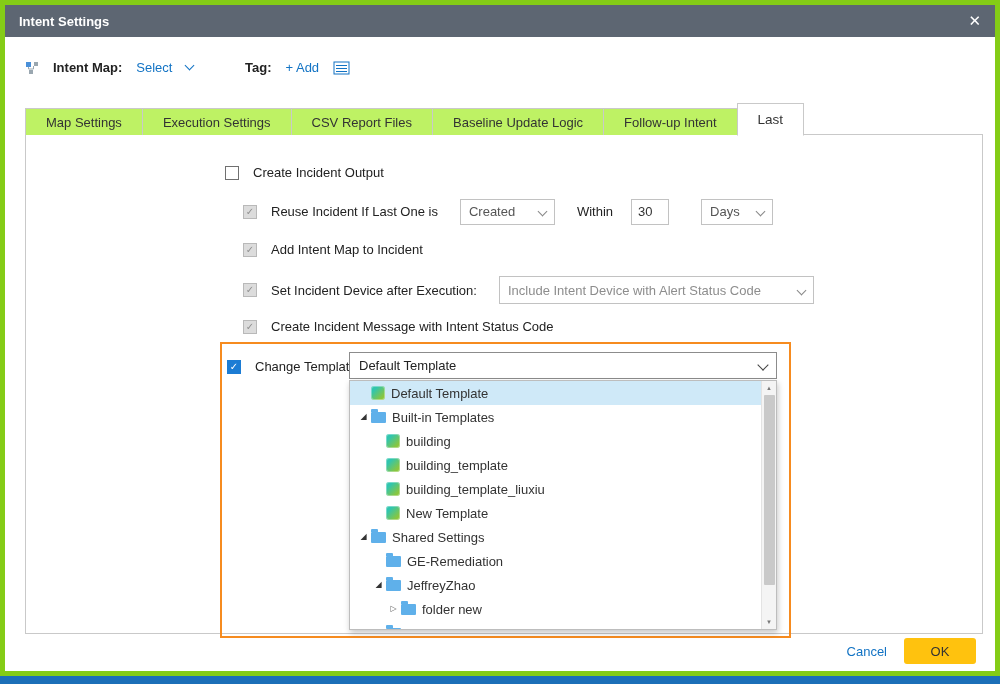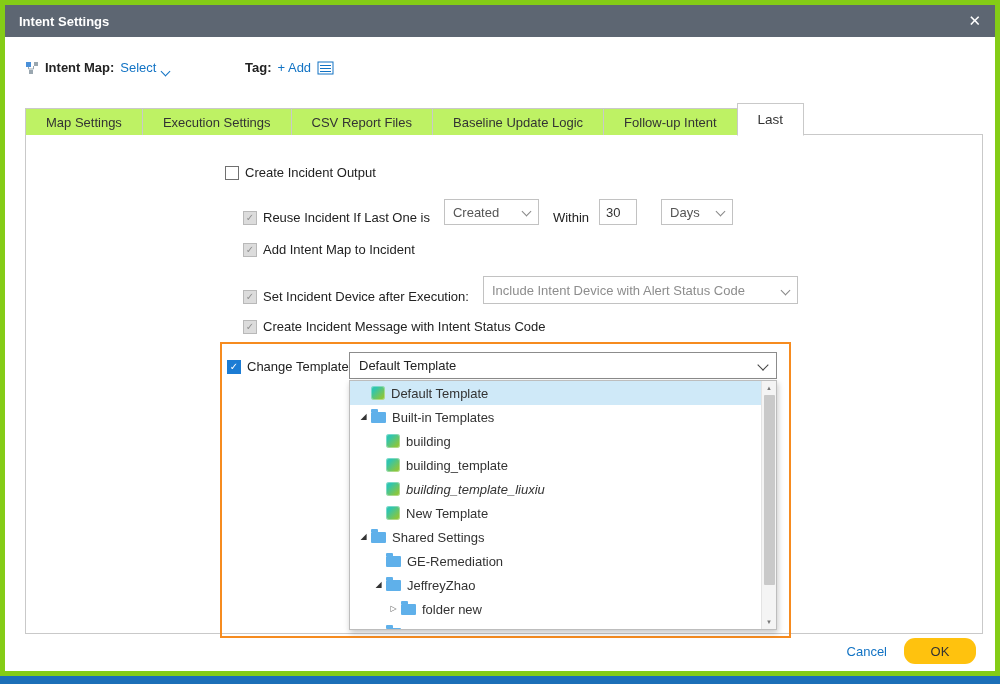--- a/index.html
+++ b/index.html
@@ -1,21 +1,21 @@
 <!DOCTYPE html>
 <html><head>
 <meta charset="utf-8">
 <style>
   *{box-sizing:border-box;margin:0;padding:0}
   html,body{width:1000px;height:684px}
   body{position:relative;background:#1c6fb8;font-family:"Liberation Sans",sans-serif;overflow:hidden}
   .dialog{position:absolute;top:0;left:0;width:1000px;height:676px;background:#fff;border:5px solid #84cc16}
   .titlebar{position:absolute;top:0;left:0;right:0;height:32px;background:#5d6672;color:#fff;display:flex;align-items:center;padding:0 14px;font-size:13px;font-weight:bold}
   .close{margin-left:auto;font-weight:normal;font-size:15px;cursor:pointer}
-  .hrow{position:absolute;display:flex;align-items:flex-end;font-size:13px;color:#222;gap:6px;z-index:2}
+  .hrow{position:absolute;display:flex;align-items:center;font-size:13px;color:#222;gap:14px;z-index:2}
   .link{color:#1273c4;cursor:pointer}
   .chev{width:7px;height:7px;border-right:1px solid #888;border-bottom:1px solid #888;transform:rotate(45deg);display:inline-block}
   .chev.blue{border-color:#1273c4;margin-top:-4px}
   
   .tabbar{position:absolute;left:20px;top:97px;right:20px;height:33px;display:flex;align-items:flex-end;z-index:3}
   .tab{height:27px;border:1px solid #c9c9c9;border-bottom:none;background:#bef264;color:#333;font-size:13px;display:flex;align-items:center;padding:0 20px;margin-right:-1px;cursor:pointer}
   .tab.active{height:33px;background:#fff;font-size:13.5px;position:relative;z-index:4;margin-bottom:-1px;border-bottom:1px solid #fff}
   .content-box{position:absolute;left:20px;top:129px;width:958px;height:500px;border:1px solid #c9c9c9;background:#fff;z-index:1}
   
   .cb{width:14px;height:14px;border:1px solid #707070;background:#fff;display:inline-flex;align-items:center;justify-content:center;font-size:10px;line-height:1;flex:0 0 14px;color:transparent;cursor:pointer}
@@ -38,21 +38,21 @@
   .tpl-icon{width:14px;height:14px;border-radius:3px;background:linear-gradient(135deg,#31c5ae 25%,#8ac63e 80%);flex:0 0 14px;margin-right:6px;box-shadow:inset 0 0 0 1px rgba(255,255,255,.35)}
   .folder-icon{width:15px;height:11px;background:#5fb0ea;border-radius:1px;position:relative;flex:0 0 15px;margin-right:6px;margin-top:1px}
   .folder-icon::before{content:"";position:absolute;top:-3px;left:0;width:7px;height:3px;background:#5fb0ea;border-radius:1px 1px 0 0}
   
   .scrollbar{position:absolute;top:0;right:0;bottom:0;width:15px;background:#f4f4f4;border-left:1px solid #e3e3e3;display:flex;flex-direction:column;align-items:center;font-size:8px;color:#666}
   .sb-btn{height:14px;width:100%;display:flex;align-items:center;justify-content:center;cursor:pointer}
   .sb-thumb{width:11px;height:190px;background:#c9c9c9;border-radius:1px;cursor:pointer}
   .sb-space{flex:1}
   
   .cancel{position:absolute;top:639px;right:108px;font-size:13px;color:#1273c4;cursor:pointer;z-index:2}
-  .okbtn{position:absolute;top:633px;right:19px;width:72px;height:26px;background:#ffc20e;border-radius:11px;display:flex;align-items:center;justify-content:center;font-size:13px;color:#333;cursor:pointer;z-index:2}
+  .okbtn{position:absolute;top:633px;right:19px;width:72px;height:26px;background:#ffc20e;border-radius:3px;display:flex;align-items:center;justify-content:center;font-size:13px;color:#333;cursor:pointer;z-index:2}
   .lbl{white-space:nowrap}
 </style>
 </head>
 <body>
 
 <div class="dialog">
 
   <div class="titlebar">
     <span>Intent Settings</span>
     <span class="close">✕</span>
@@ -162,21 +162,21 @@
         <div class="tree-item" style="padding-left: 21px;">
           <span class="arrow"></span>
           <span class="tpl-icon"></span>
           <span>building</span>
         </div>
         <div class="tree-item" style="padding-left: 21px;">
           <span class="arrow"></span>
           <span class="tpl-icon"></span>
           <span>building_template</span>
         </div>
-        <div class="tree-item" style="padding-left: 21px; font-style: italic;">
+        <div class="tree-item" style="padding-left: 21px;">
           <span class="arrow"></span>
           <span class="tpl-icon"></span>
           <span>building_template_liuxiu</span>
         </div>
         <div class="tree-item" style="padding-left: 21px;">
           <span class="arrow"></span>
           <span class="tpl-icon"></span>
           <span>New Template</span>
         </div>
         <div class="tree-item" style="padding-left: 6px;">

